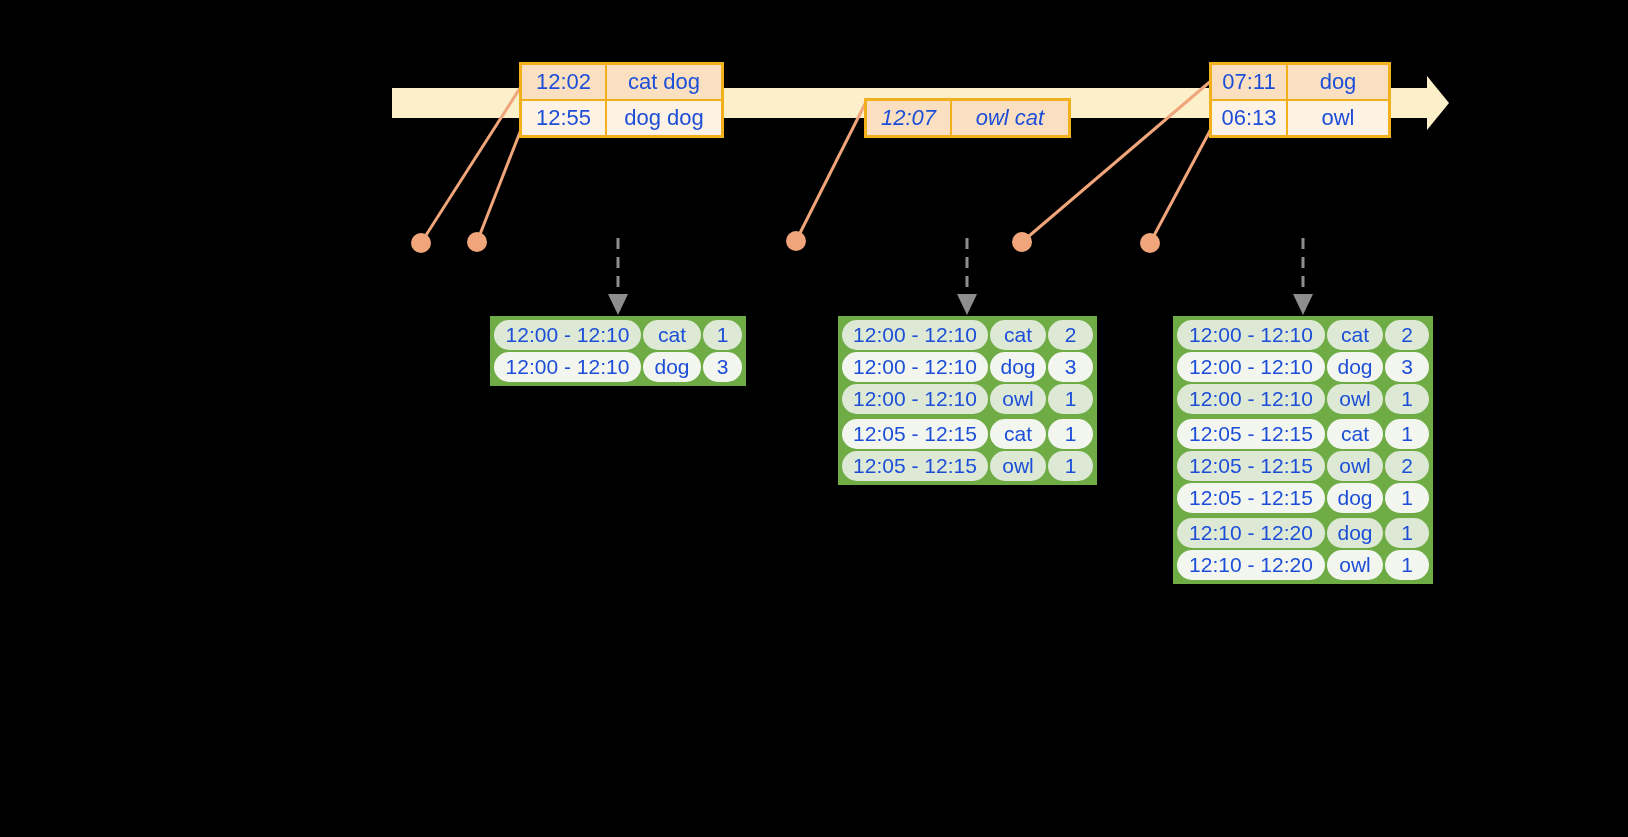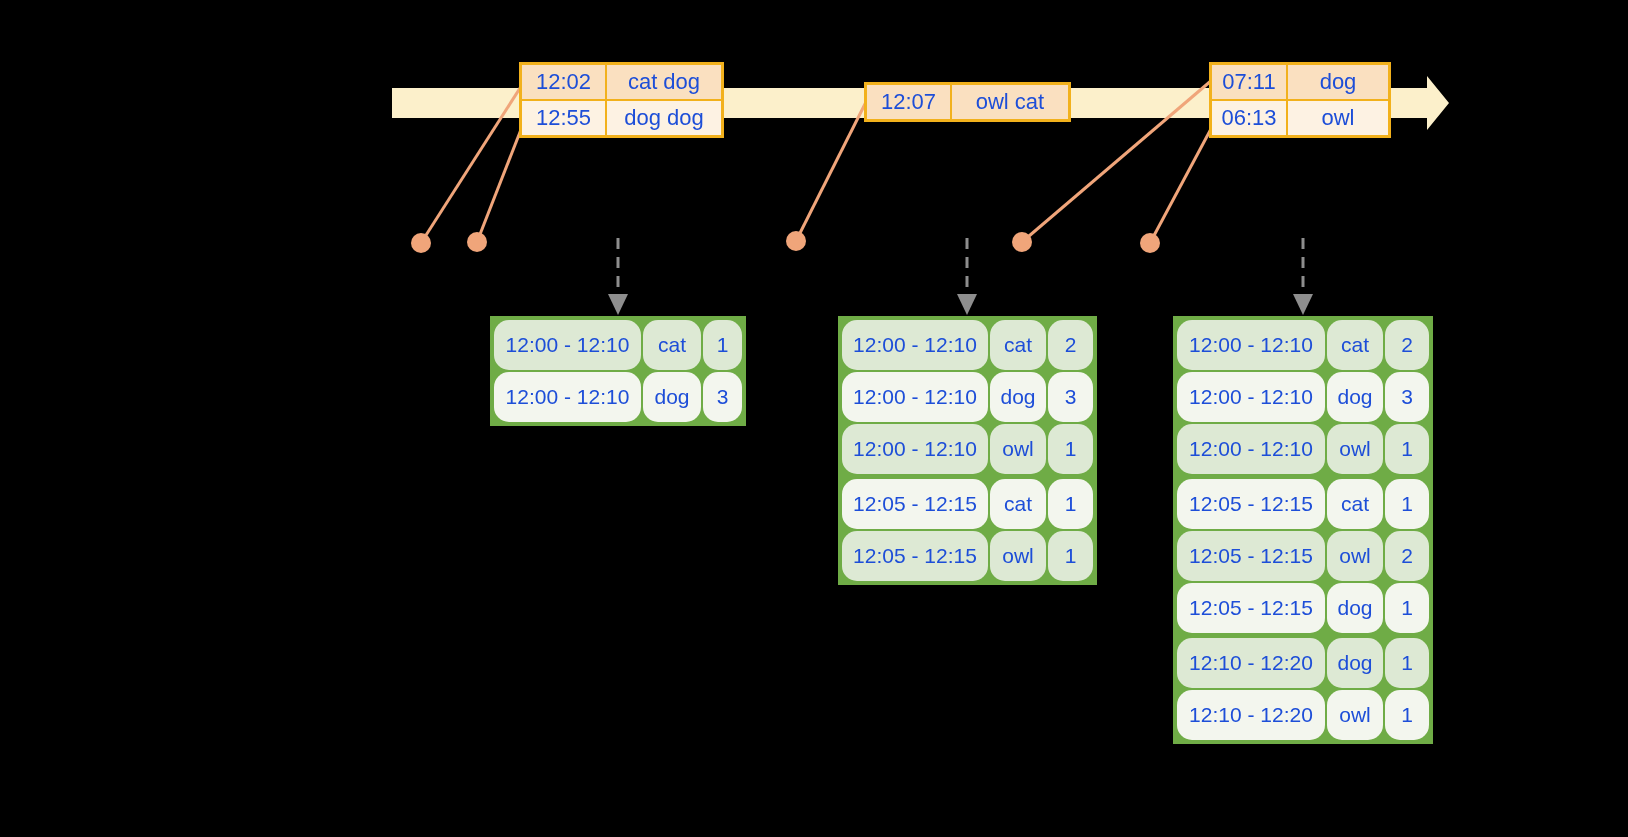--- a/index.html
+++ b/index.html
@@ -11,21 +11,21 @@
   .otable{position:absolute;background:#F2B11C;padding:3px;display:flex;flex-direction:column;gap:2px;box-sizing:border-box;}
   .otable .row{display:grid;gap:2px;}
   .otable .cell{display:flex;align-items:center;justify-content:center;height:34px;font-size:22px;}
   .fill-peach-dk{background:#FAE0C0;}
   .fill-peach-lt{background:#FDF2E3;}
 
   
   .gtable{position:absolute;background:#6FAC46;padding:4px;display:flex;flex-direction:column;gap:2px;box-sizing:border-box;}
   .gtable .row{display:grid;gap:2px;}
   .gtable .row.gsep{margin-top:3px;}
-  .gtable .cell{display:flex;align-items:center;justify-content:center;height:50px;font-size:21px;border-radius:15px;}
+  .gtable .cell{display:flex;align-items:center;justify-content:center;height:30px;font-size:21px;border-radius:15px;}
   .fill-green-dk{background:#DDE9D4;}
   .fill-green-lt{background:#F3F6EE;}
 
   .cols-ev1{grid-template-columns:83px 114px;}
   .cols-ev2{grid-template-columns:83px 116px;}
   .cols-ev3{grid-template-columns:74px 100px;}
   .cols-g1{grid-template-columns:147px 58px 39px;}
   .cols-g2{grid-template-columns:146px 56px 45px;}
   .cols-g3{grid-template-columns:148px 56px 44px;}
 </style>
@@ -68,21 +68,21 @@
     <div class="row cols-ev1">
       <div class="cell fill-peach-dk">12:02</div>
       <div class="cell fill-peach-dk">cat dog</div>
     </div>
     <div class="row cols-ev1">
       <div class="cell fill-peach-lt">12:55</div>
       <div class="cell fill-peach-lt">dog dog</div>
     </div>
   </div>
 
-  <div class="otable" style="left:864px;top:82px;">
+  <div class="otable" style="left:864px;top:98px;font-style:italic;">
     <div class="row cols-ev2">
       <div class="cell fill-peach-dk">12:07</div>
       <div class="cell fill-peach-dk">owl cat</div>
     </div>
   </div>
 
   <div class="otable" style="left:1209px;top:62px;">
     <div class="row cols-ev3">
       <div class="cell fill-peach-dk">07:11</div>
       <div class="cell fill-peach-dk">dog</div>

